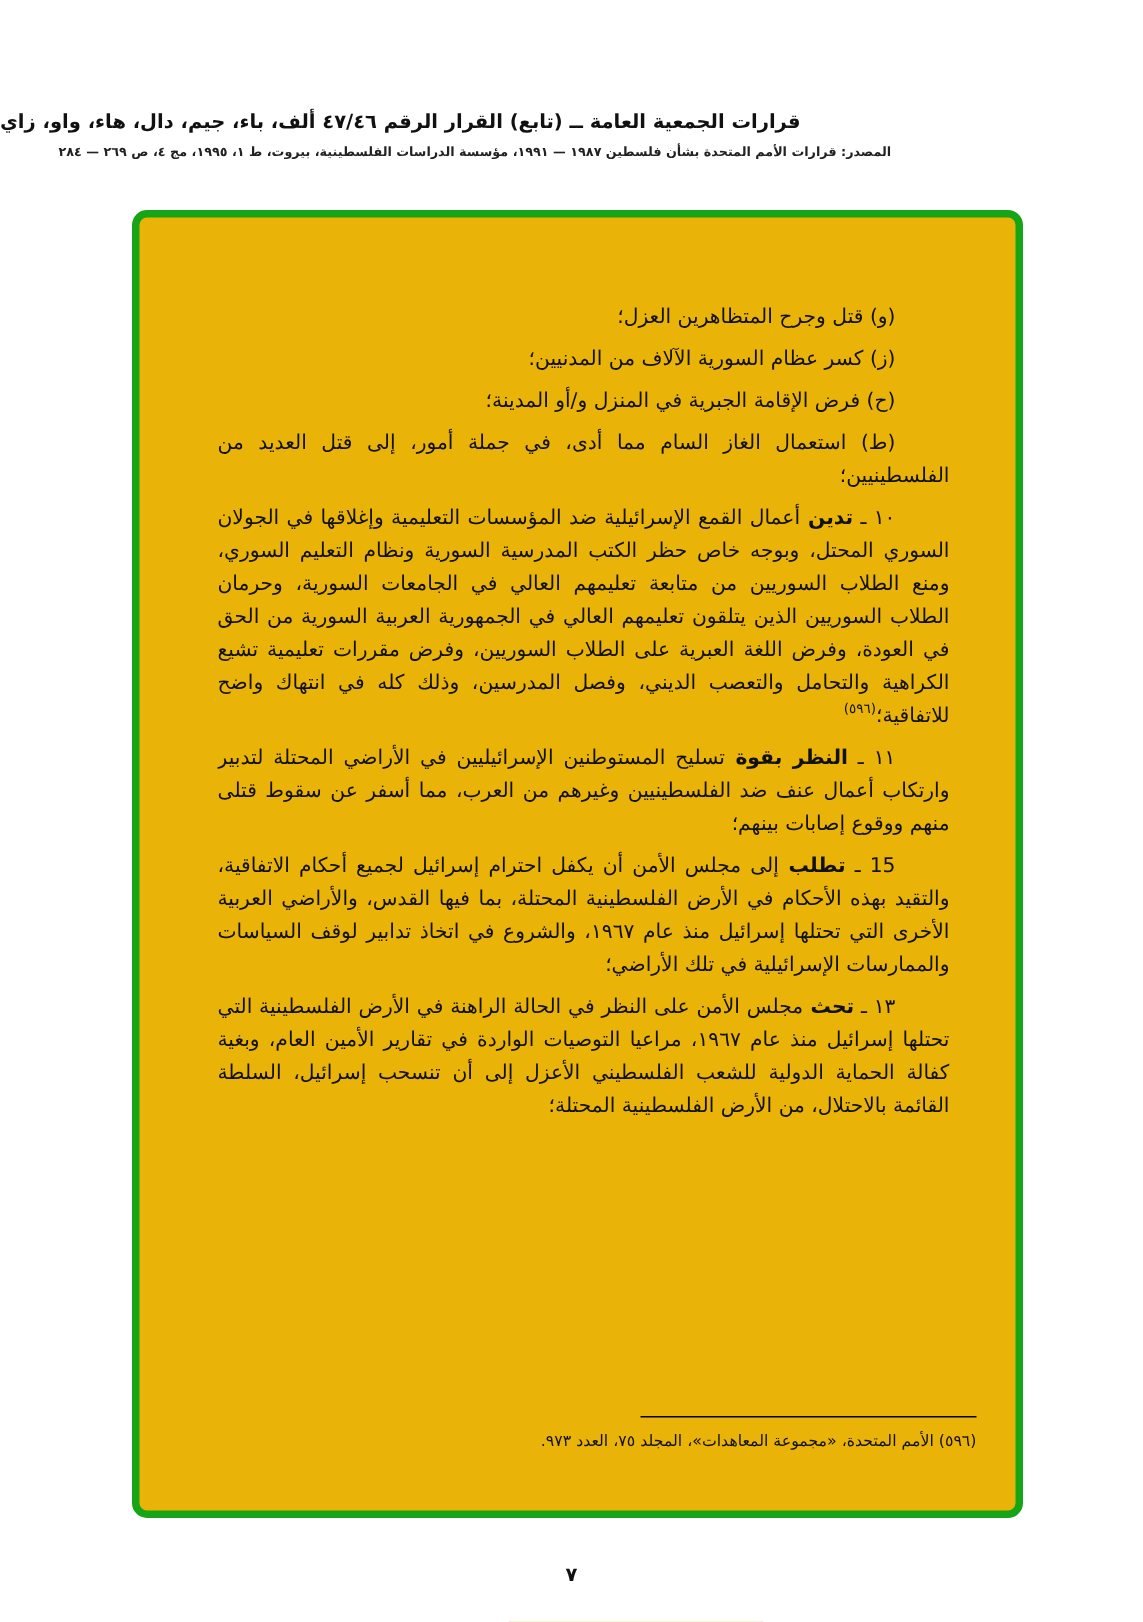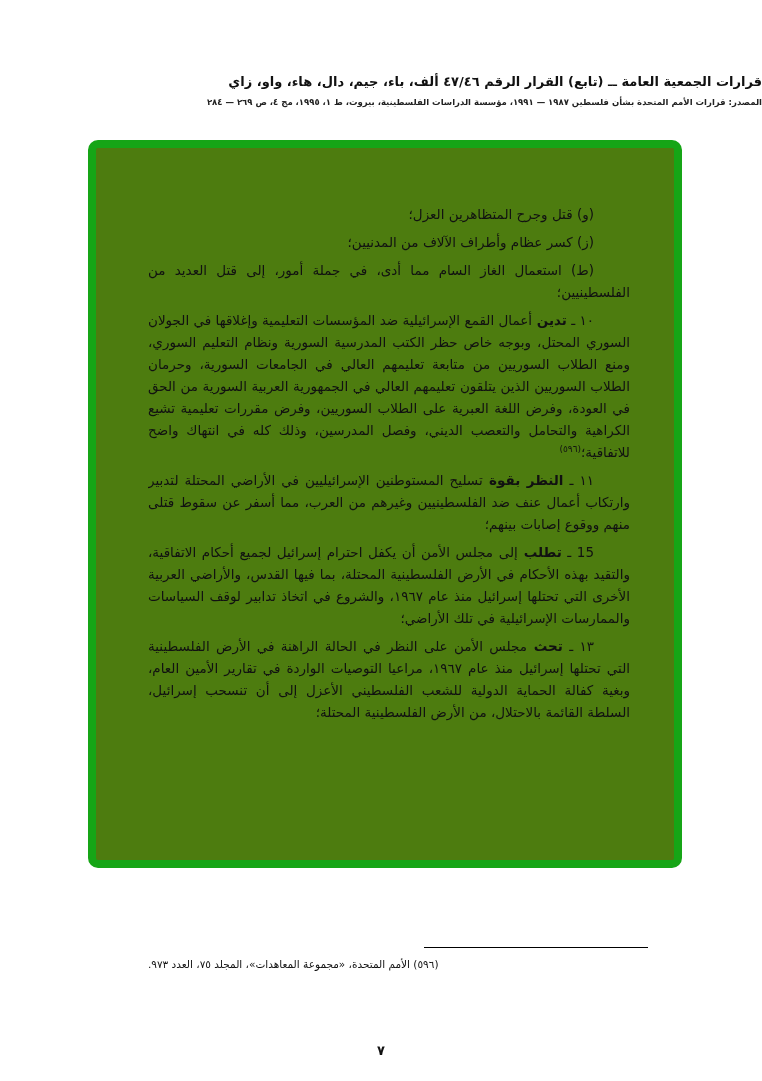--- a/index.html
+++ b/index.html
@@ -11,43 +11,44 @@
     background: #ffffff;
     overflow: hidden;
     font-family: "DejaVu Sans", sans-serif;
     color: #111111;
   }
   .header {
     position: absolute;
     top: 74px;
     left: 0;
     right: 0;
-    text-align: right;
+    text-align: left;
     direction: rtl;
   }
   .doc-title {
     font-size: 13px;
     font-weight: bold;
     letter-spacing: 0.2px;
   }
   .source-line {
     margin-top: 8px;
     font-size: 8.5px;
     font-weight: bold;
     color: #222222;
+    padding-left: 39px;
   }
   .green-box {
     position: absolute;
     left: 88px;
     top: 140px;
     width: 594px;
-    height: 728px;
-    border: 8px solid #8b5cf6;
+    height: 872px;
+    border: 5px solid #8b5cf6;
     border-radius: 10px;
-    background: #4d7c0f;
+    background: #eab308;
   }
   .content {
     position: absolute;
     top: 55px;
     right: 44px;
     left: 52px;
     height: 730px;
     direction: rtl;
     text-align: justify;
     font-size: 13.5px;
@@ -70,21 +71,21 @@
     right: 26px;
     width: 224px;
     border-top: 1.5px solid #000000;
   }
   .footnote {
     position: absolute;
     top: 810px;
     right: 26px;
     left: 52px;
     direction: rtl;
-    text-align: left;
+    text-align: right;
     font-size: 10.5px;
     color: #111111;
   }
   .page-number {
     position: absolute;
     top: 1043px;
     left: 0;
     right: 0;
     text-align: center;
     font-size: 13px;
@@ -99,22 +100,23 @@
   <div class="header">
     <div class="doc-title">قرارات الجمعية العامة ــ (تابع) القرار الرقم ٤٧/٤٦ ألف، باء، جيم، دال، هاء، واو، زاي</div>
     <div class="source-line">المصدر: قرارات الأمم المتحدة بشأن فلسطين ١٩٨٧ — ١٩٩١، مؤسسة الدراسات الفلسطينية، بيروت، ط ١، ١٩٩٥، مج ٤، ص ٢٦٩ — ٢٨٤</div>
   </div>
 
   <div class="green-box" style="border-color: rgb(22, 165, 22);">
     <div class="content">
 
       <p class="para"><span class="marker">(و) </span><span class="emph"></span><span>قتل وجرح المتظاهرين العزل؛</span><sup class="note"></sup></p>
 
-      <p class="para"><span class="marker">(ز) </span><span class="emph"></span><span>كسر عظام وأطراف الآلاف من المدنيين؛</span><sup class="note"></sup></p>
+      <p class="para"><span class="marker">(ز) </span><span class="emph"></span><span>كسر عظام السورية الآلاف من المدنيين؛</span><sup class="note"></sup></p>
 
+      <p class="para"><span class="marker">(ح) </span><span class="emph"></span><span>فرض الإقامة الجبرية في المنزل و/أو المدينة؛</span><sup class="note"></sup></p>
 
       <p class="para"><span class="marker">(ط) </span><span class="emph"></span><span>استعمال الغاز السام مما أدى، في جملة أمور، إلى قتل العديد من الفلسطينيين؛</span><sup class="note"></sup></p>
 
       <p class="para"><span class="marker">١٠ ـ </span><span class="emph">تدين </span><span>أعمال القمع الإسرائيلية ضد المؤسسات التعليمية وإغلاقها في الجولان السوري المحتل، وبوجه خاص حظر الكتب المدرسية السورية ونظام التعليم السوري، ومنع الطلاب السوريين من متابعة تعليمهم العالي في الجامعات السورية، وحرمان الطلاب السوريين الذين يتلقون تعليمهم العالي في الجمهورية العربية السورية من الحق في العودة، وفرض اللغة العبرية على الطلاب السوريين، وفرض مقررات تعليمية تشيع الكراهية والتحامل والتعصب الديني، وفصل المدرسين، وذلك كله في انتهاك واضح للاتفاقية؛</span><sup class="note">(٥٩٦)</sup></p>
 
       <p class="para"><span class="marker">١١ ـ </span><span class="emph">النظر بقوة </span><span>تسليح المستوطنين الإسرائيليين في الأراضي المحتلة لتدبير وارتكاب أعمال عنف ضد الفلسطينيين وغيرهم من العرب، مما أسفر عن سقوط قتلى منهم ووقوع إصابات بينهم؛</span><sup class="note"></sup></p>
 
       <p class="para"><span class="marker">15 ـ </span><span class="emph">تطلب </span><span>إلى مجلس الأمن أن يكفل احترام إسرائيل لجميع أحكام الاتفاقية، والتقيد بهذه الأحكام في الأرض الفلسطينية المحتلة، بما فيها القدس، والأراضي العربية الأخرى التي تحتلها إسرائيل منذ عام ١٩٦٧، والشروع في اتخاذ تدابير لوقف السياسات والممارسات الإسرائيلية في تلك الأراضي؛</span><sup class="note"></sup></p>
 
       <p class="para"><span class="marker">١٣ ـ </span><span class="emph">تحث </span><span>مجلس الأمن على النظر في الحالة الراهنة في الأرض الفلسطينية التي تحتلها إسرائيل منذ عام ١٩٦٧، مراعيا التوصيات الواردة في تقارير الأمين العام، وبغية كفالة الحماية الدولية للشعب الفلسطيني الأعزل إلى أن تنسحب إسرائيل، السلطة القائمة بالاحتلال، من الأرض الفلسطينية المحتلة؛</span><sup class="note"></sup></p>

